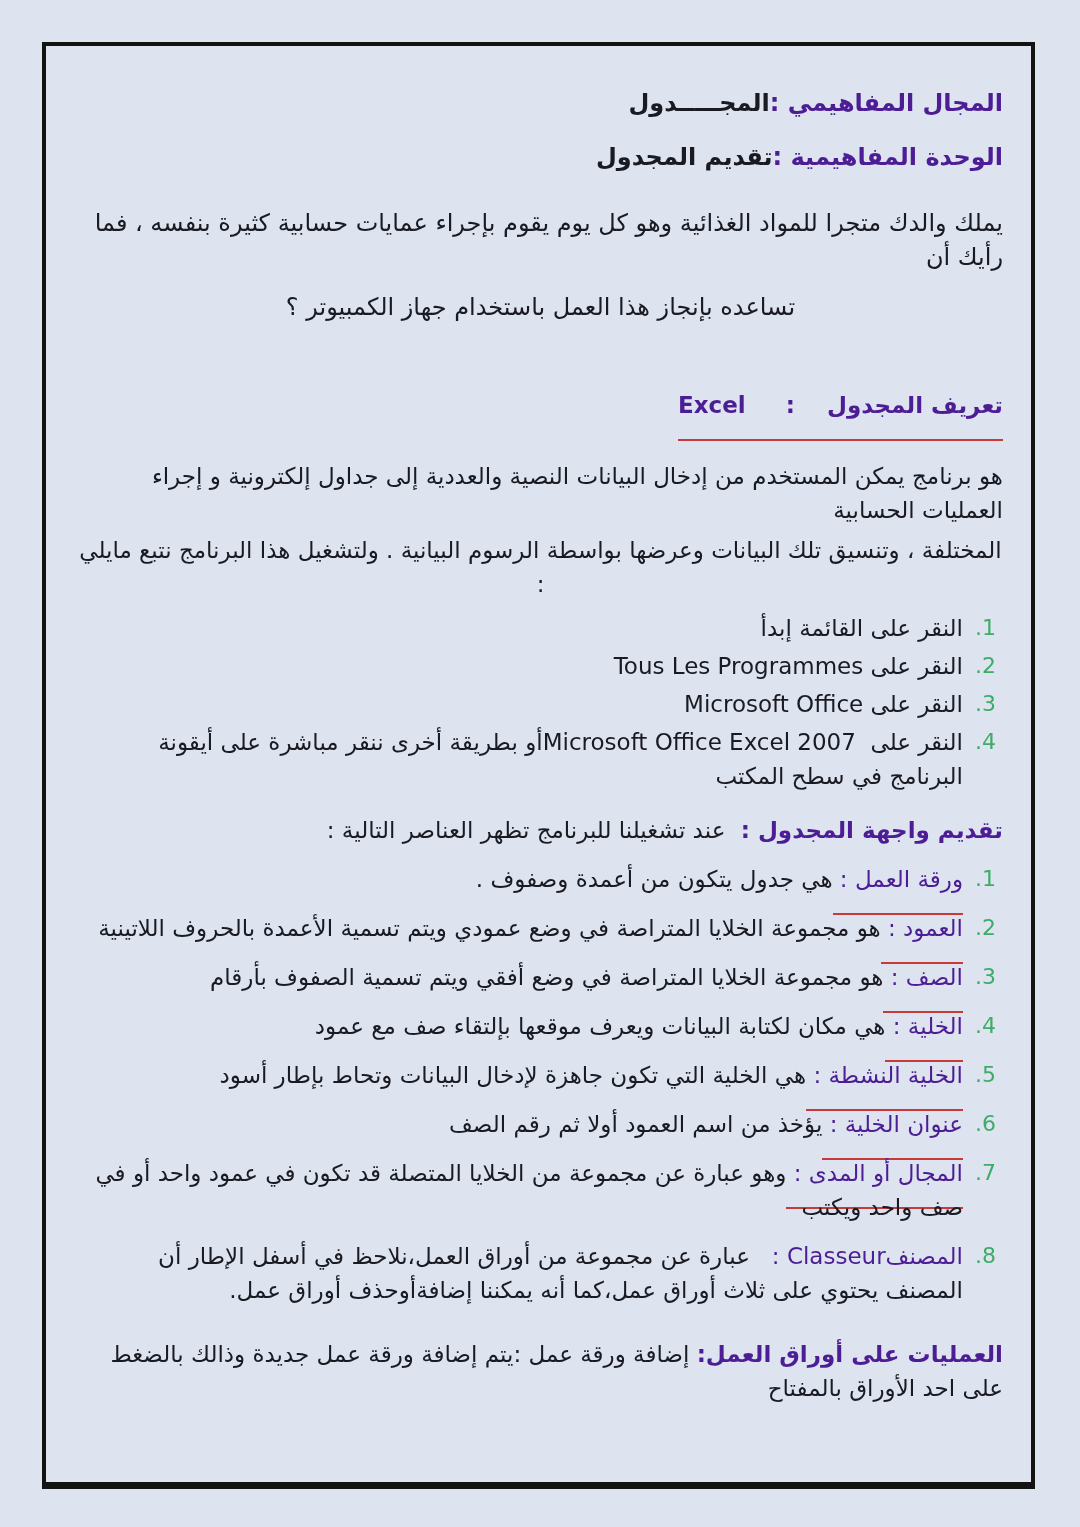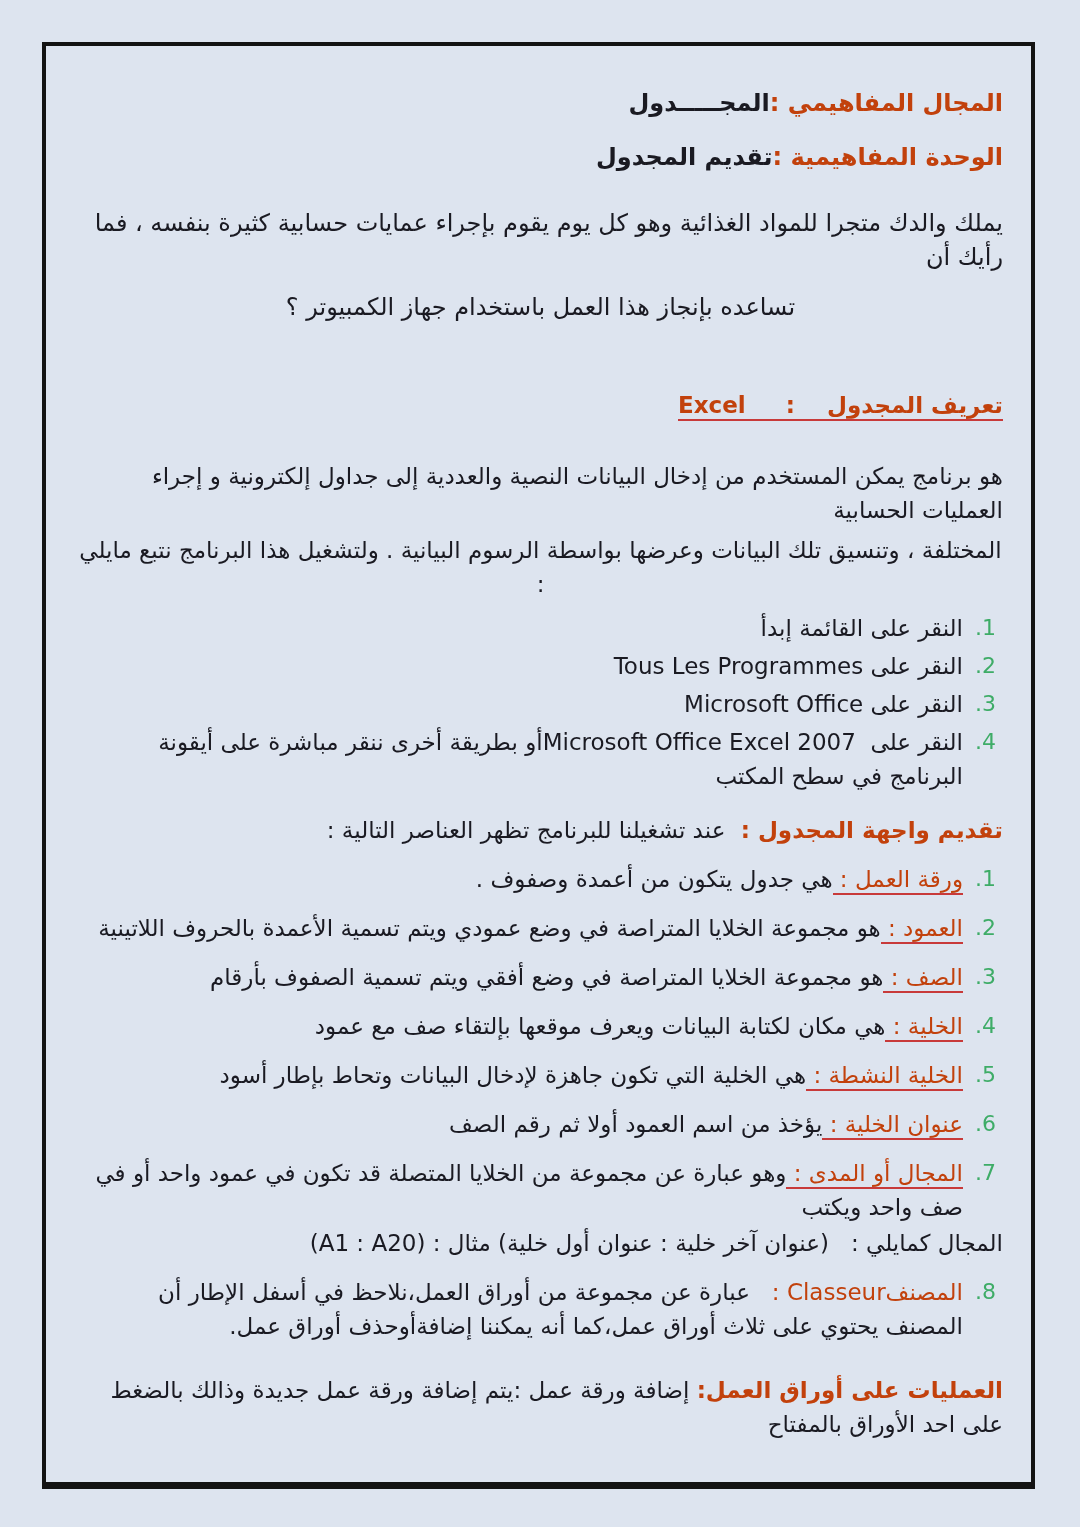--- a/index.html
+++ b/index.html
@@ -26,26 +26,26 @@
     overflow:hidden;
   }
   .line{
     font-size:23px;
     color:#1a1a22;
     text-align:right;
     line-height:34px;
     white-space:normal;
   }
   .bold{font-weight:bold;}
-  .red{color:#c2410c;}
+  .red{color:#4c1d95;}
   .green{color:#3eac67;}
   .center{text-align:center;}
   .u{
     border-bottom:2px solid #c83a3a;
-    padding-bottom:1px;
+    padding-bottom:21px;
   }
   .latin{direction:ltr; unicode-bidi:isolate;}
   
   .hdr1{margin-top:6px; font-size:24px;}
   .hdr2{margin-top:20px; font-size:24px;}
   .problem-title{margin-top:56px; font-size:25px;}
   .prob-l1{margin-top:32px; font-size:24px;}
   .prob-l2{margin-top:16px; font-size:24px;}
   .def-title{margin-top:64px;}
   .def-l1{margin-top:37px;}
@@ -143,23 +143,20 @@
         <span class="li-text"><span class="red u">الخلية النشطة : </span> <span>هي الخلية التي تكون جاهزة لإدخال البيانات وتحاط بإطار  أسود</span></span>
       </div>
       <div class="li">
         <span class="num green">6.</span>
         <span class="li-text"><span class="red u">عنوان الخلية : </span> <span>يؤخذ من اسم العمود أولا ثم رقم الصف</span></span>
       </div>
       <div class="li">
         <span class="num green">7.</span>
         <span class="li-text"><span class="red u">المجال أو المدى : </span> <span>وهو عبارة عن مجموعة من الخلايا المتصلة قد تكون في عمود واحد أو في صف واحد ويكتب</span></span>
       </div>
-      <div class="line item7-cont">
-        <span>المجال كمايلي :&nbsp;&nbsp;&nbsp;(عنوان آخر خلية : عنوان أول خلية) مثال : </span><span class="latin">(A1 : A20)</span>
-      </div>
       <div class="li">
         <span class="num green">8.</span>
         <span class="li-text"><span class="red">المصنف</span><span class="red latin">Classeur</span><span class="red"> :&nbsp;&nbsp;</span> <span>عبارة عن مجموعة من أوراق العمل،نلاحظ في أسفل الإطار أن المصنف يحتوي على ثلاث أوراق عمل،كما أنه يمكننا إضافةأوحذف أوراق عمل.</span></span>
       </div>
     </div>
 
     <div class="line ops-l1">
       <span class="red bold">العمليات على أوراق العمل:</span><span> إضافة ورقة عمل :يتم إضافة ورقة عمل جديدة وذالك بالضغط على احد الأوراق بالمفتاح</span>
     </div>
 

